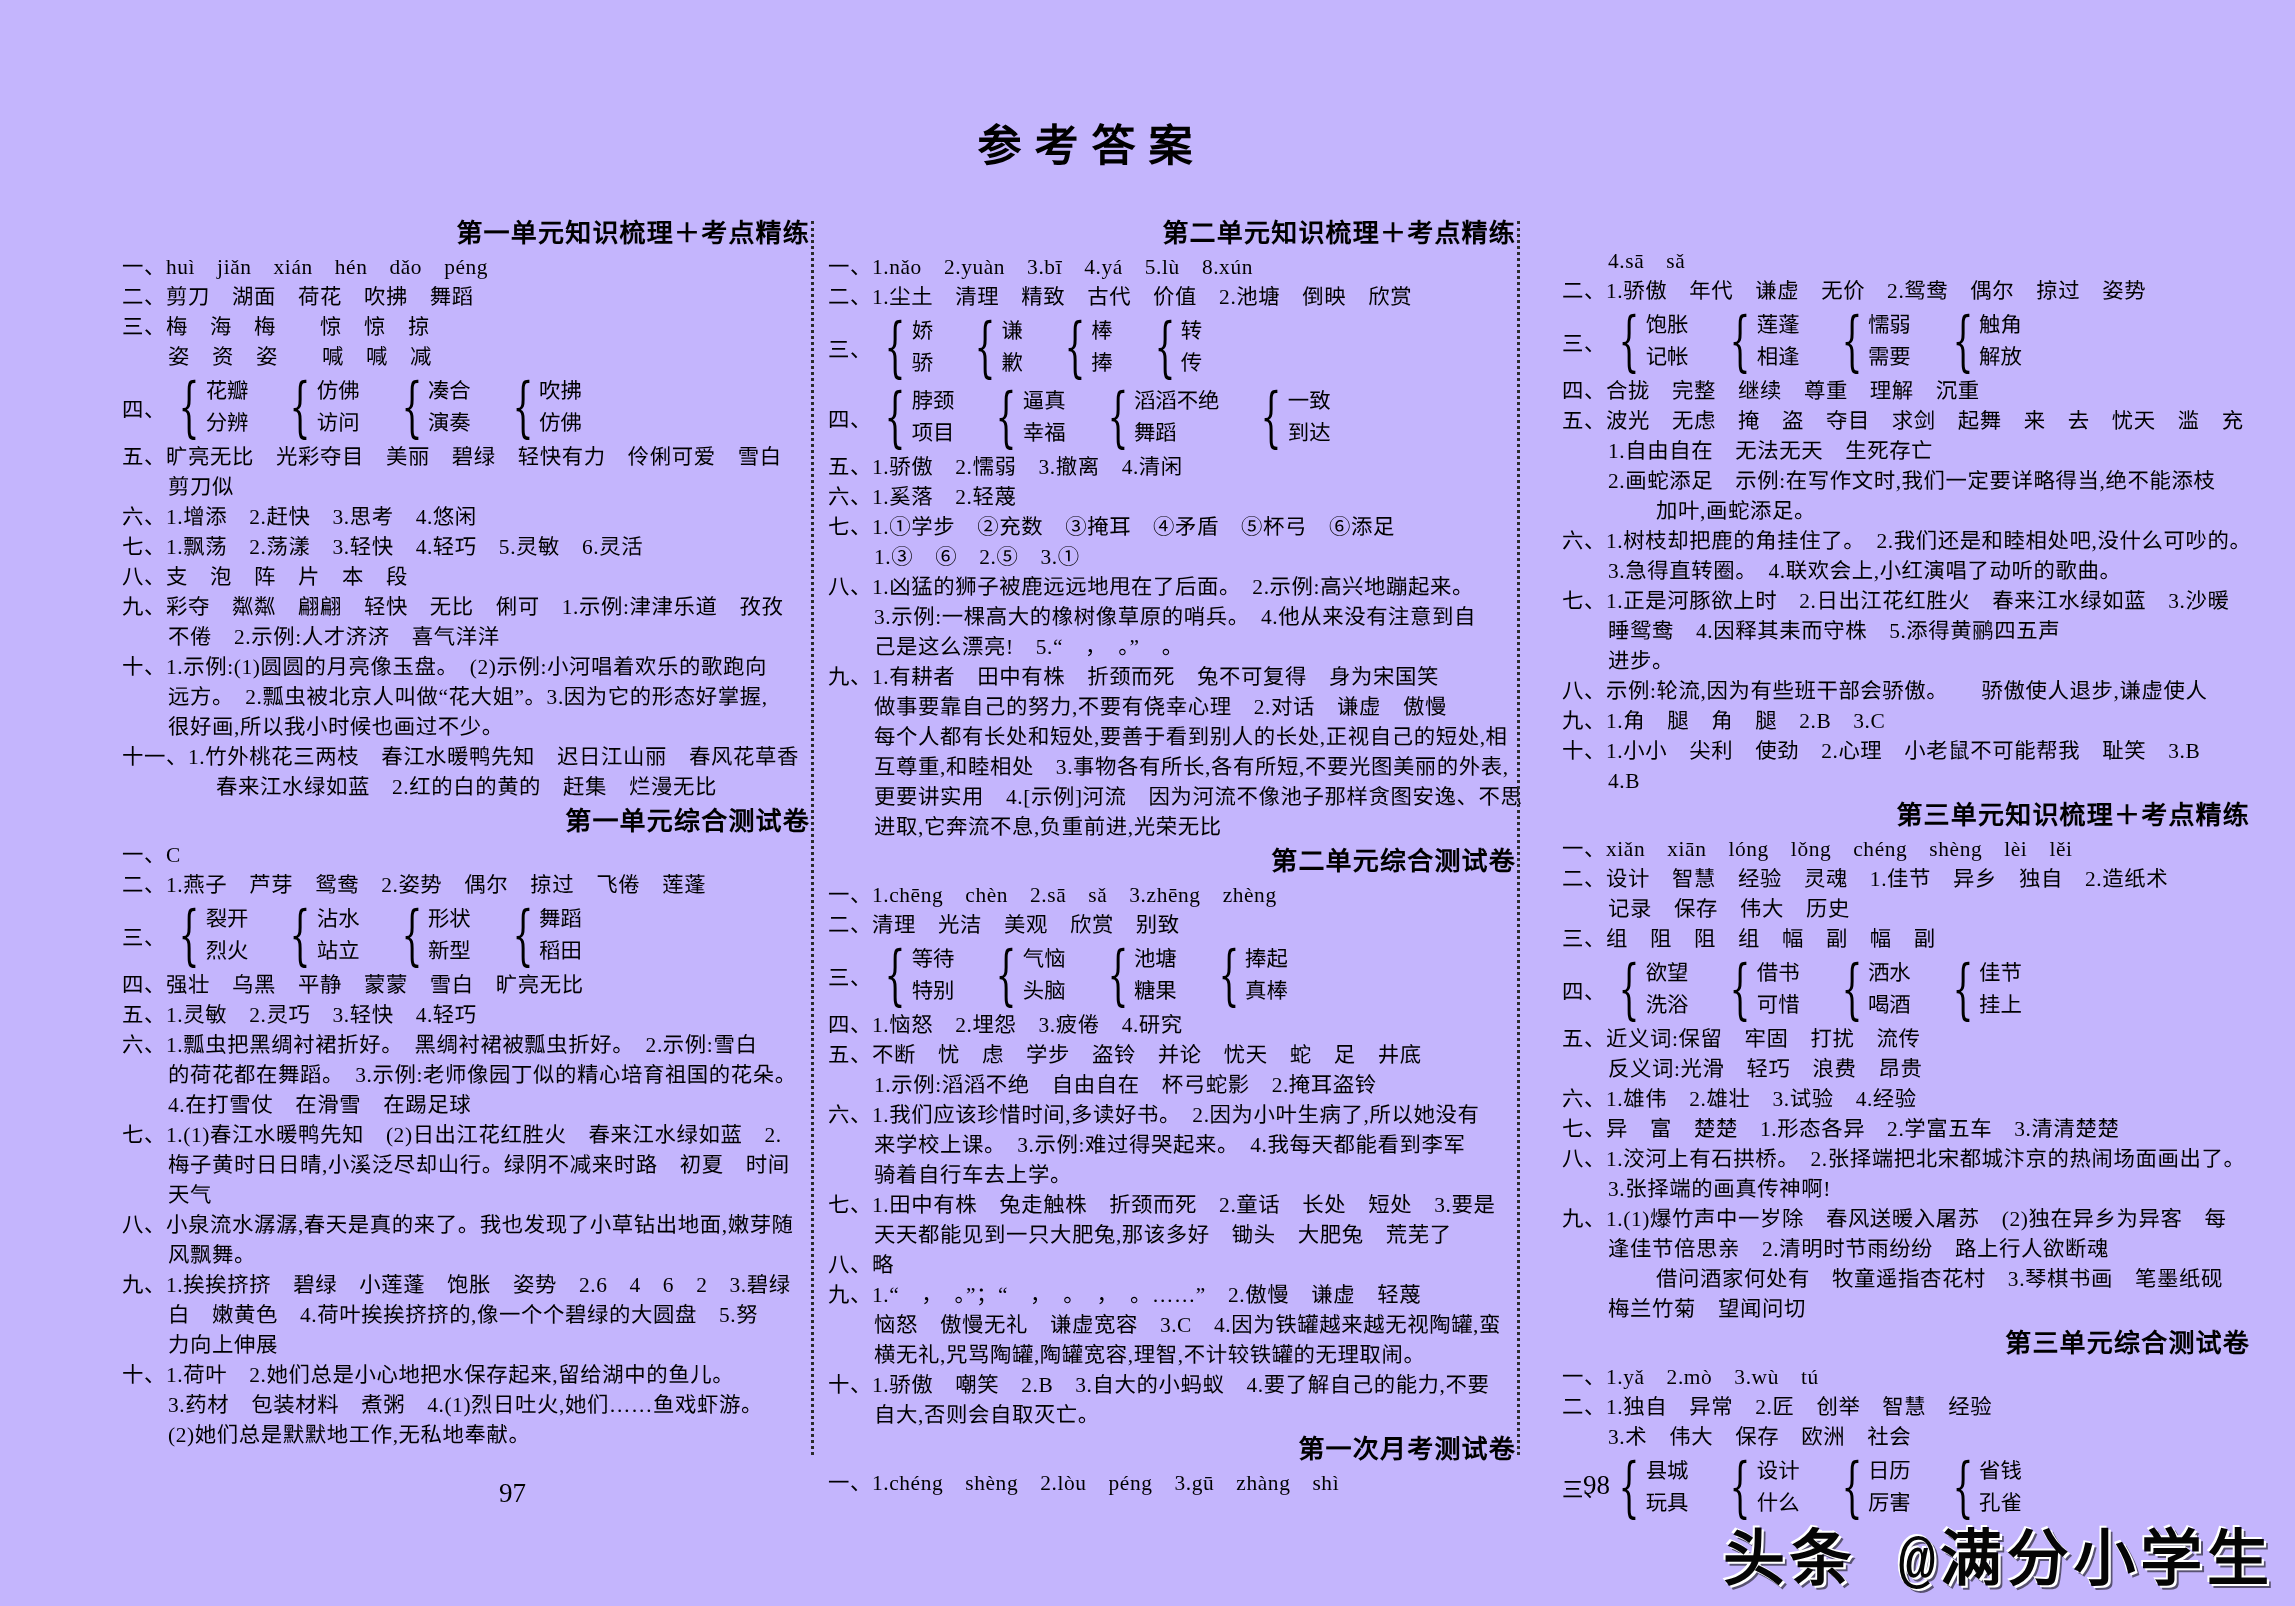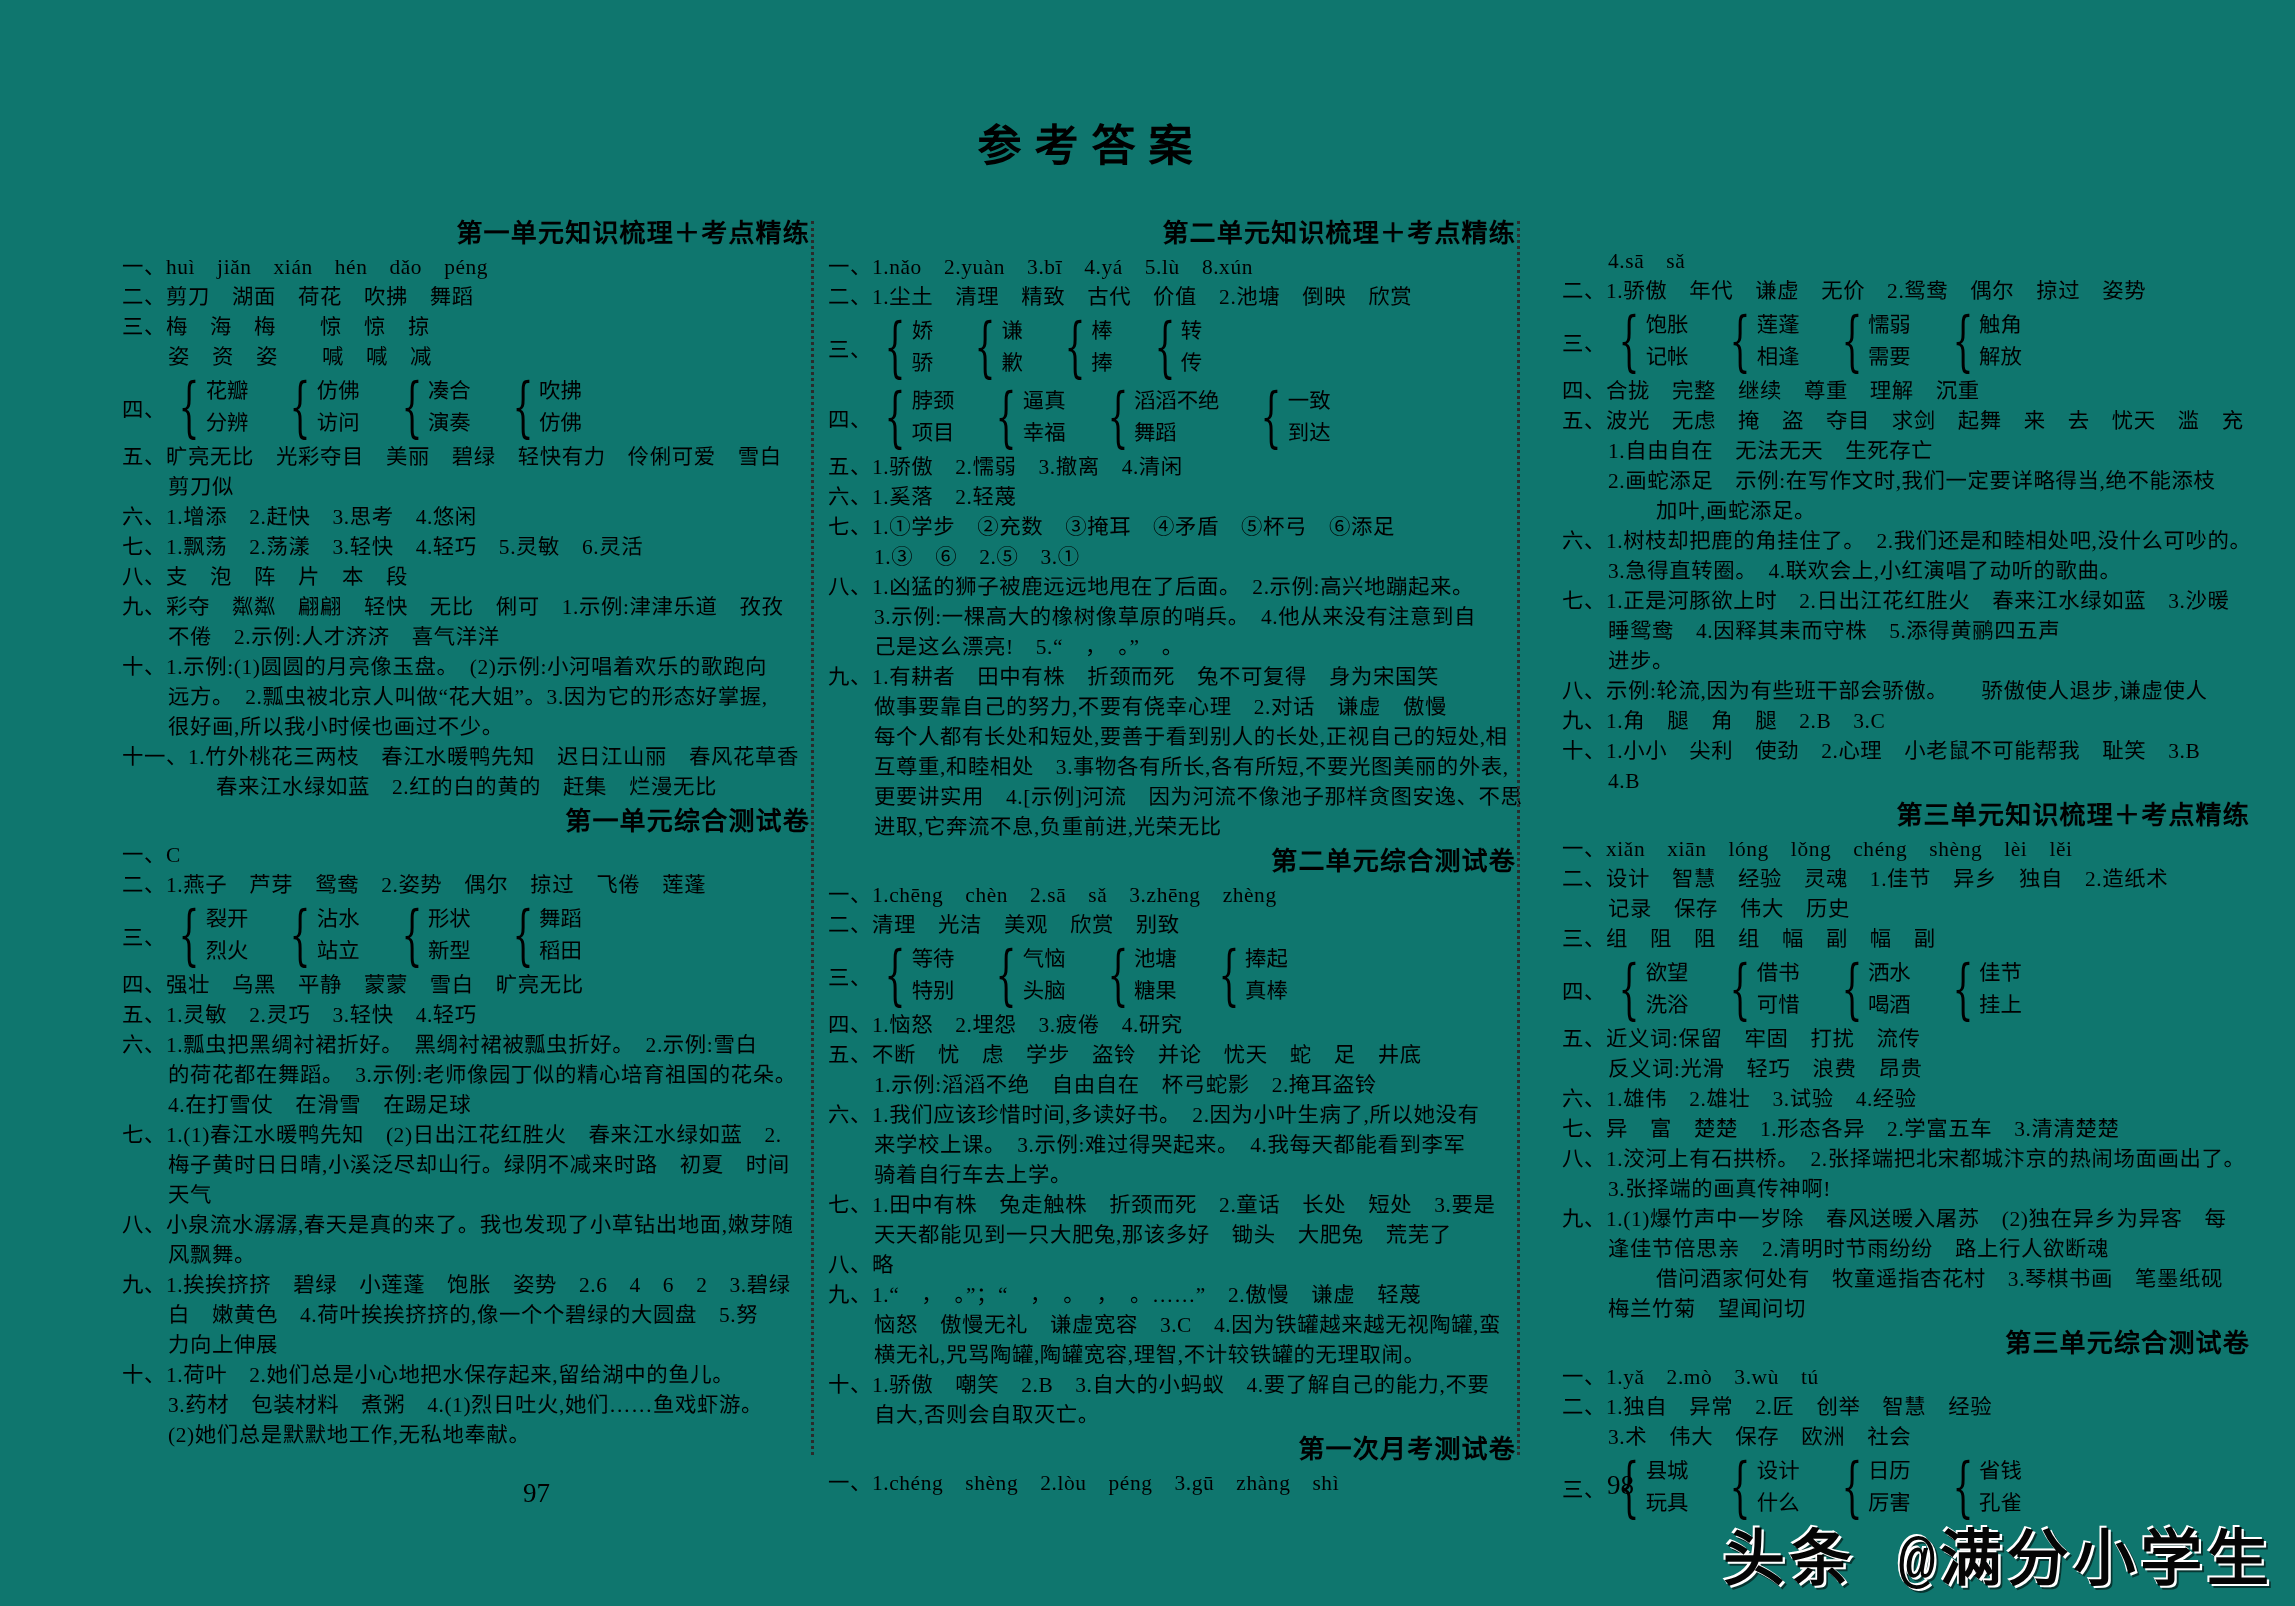--- a/index.html
+++ b/index.html
@@ -1,19 +1,19 @@
 <!DOCTYPE html>
 <html lang="zh-CN" style="font-size:9.5px"><head>
 <meta charset="utf-8">
 <style>
   html,body{margin:0;padding:0;background:#e8e8e8;}
   .page{
     position:relative;
     width:2295px;height:1607px;
-    background:#0f766e;
+    background:#c4b5fd;
     color:#000;
     font-family:"Liberation Serif","DejaVu Serif",serif;
     overflow:hidden;
   }
   .title{
     position:absolute;
     top:110px;left:0;width:2183px;
     text-align:center;
     font-size:44px;
     font-weight:bold;
@@ -80,21 +80,20 @@
   }
   .brace-words span{
     font-size:21.4px;
     line-height:32px;
     white-space:pre;
   }
   .pagenum{
     position:absolute;
     font-size:27px;
     font-family:"Liberation Serif","DejaVu Serif",serif;
-    margin-left:24px;
   }
   .pn-left{left:499px;top:1478px;}
   .pn-right{left:1583px;top:1470px;}
   .watermark{
     position:absolute;
     right:21.4px;bottom:8.3px;
     font-family:Liberation Mono, monospace;
     font-weight:bold;
     font-size:62px;
     letter-spacing:4.7px;

